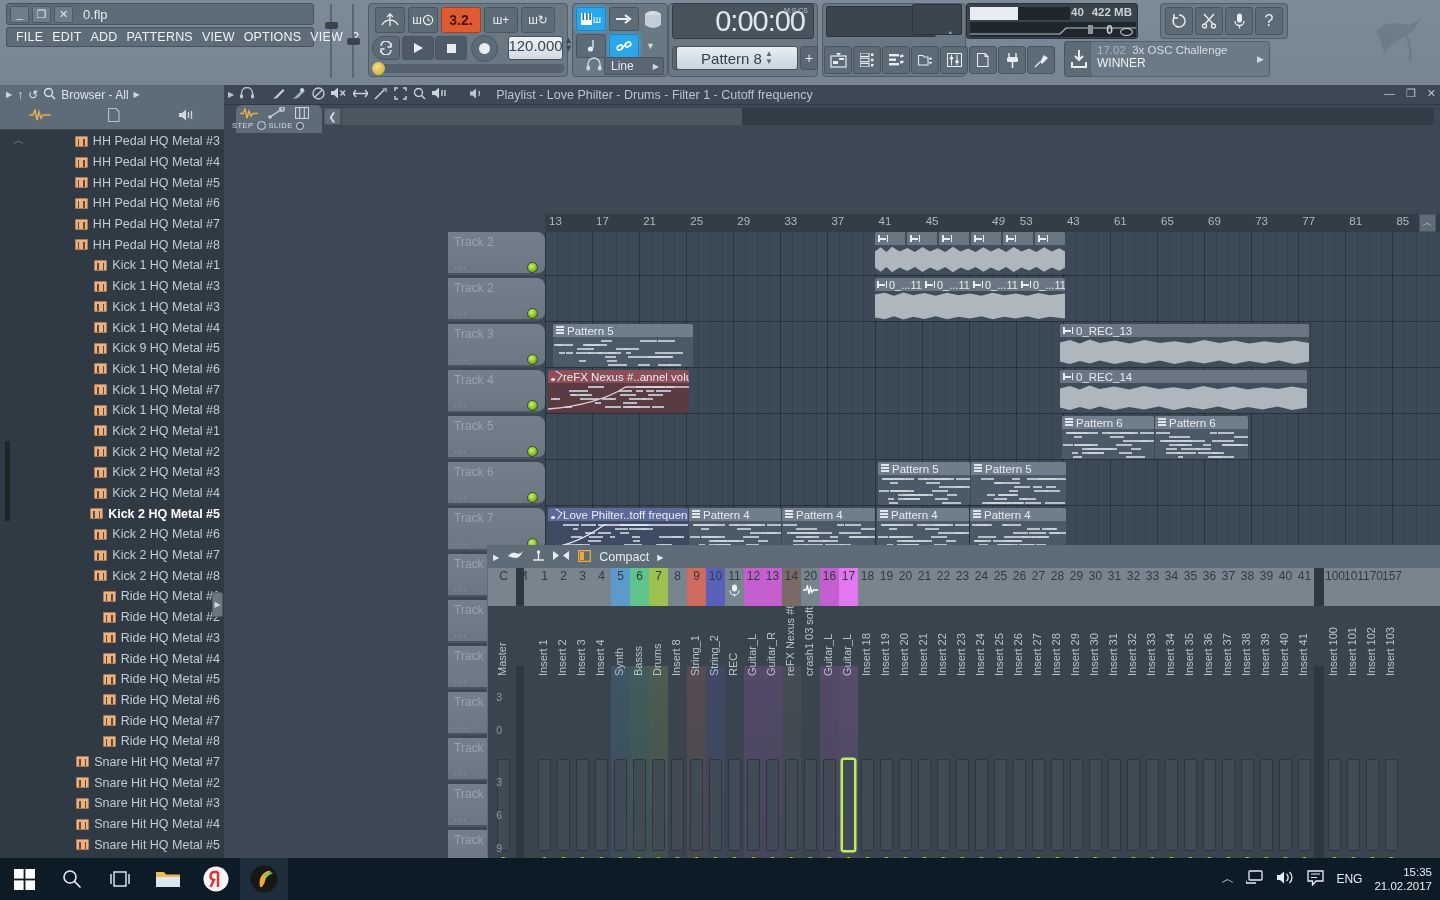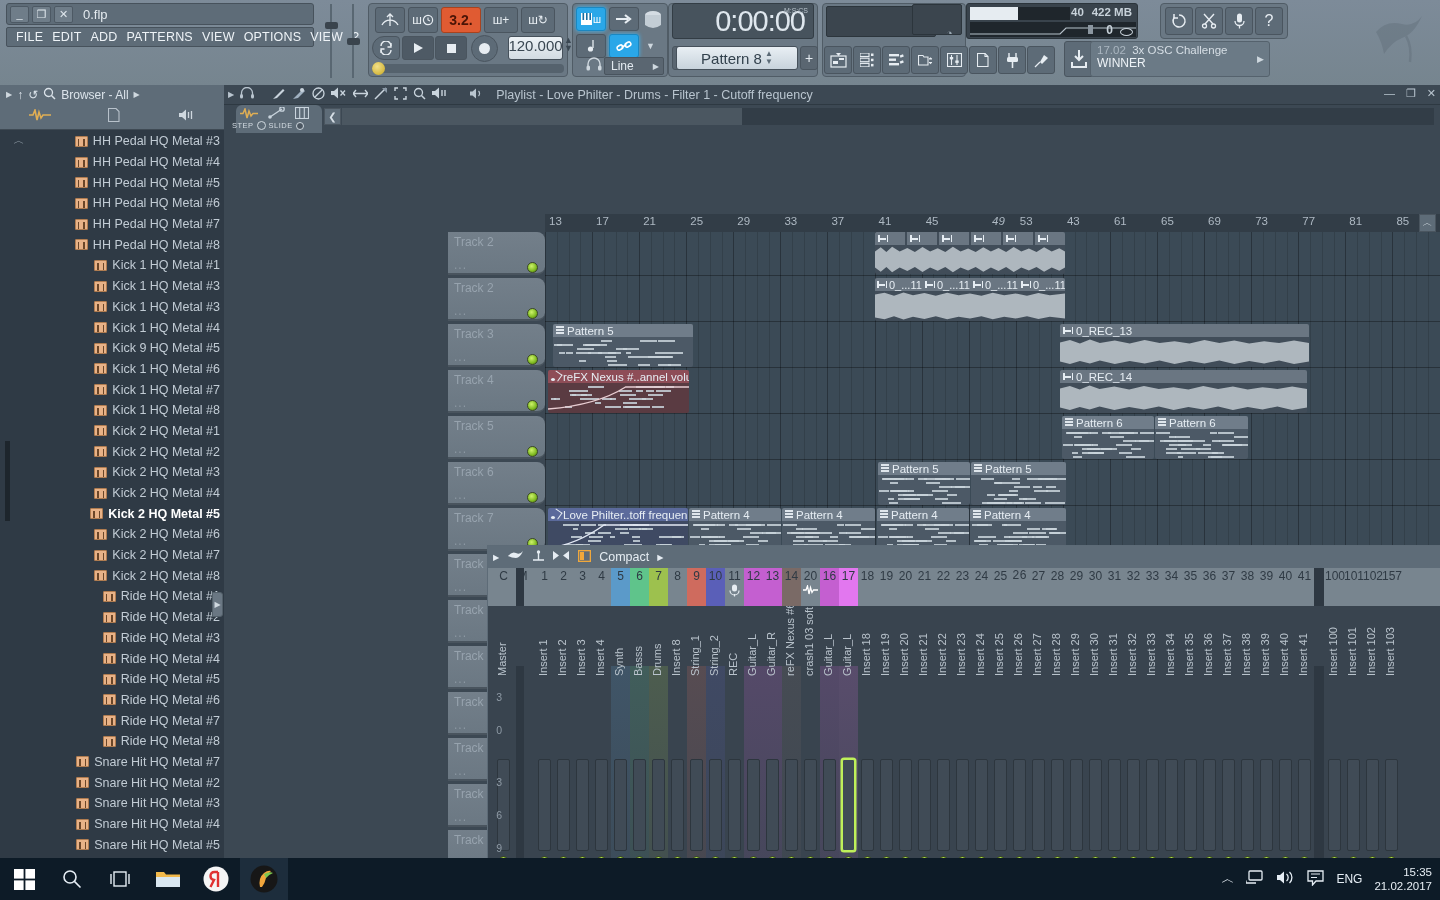--- a/index.html
+++ b/index.html
@@ -1699,21 +1699,21 @@
         </div>
         <div class="mx-col-num" style="left: 465px; background: transparent;">
           <div class="n">23</div>
         </div>
         <div class="mx-col-num" style="left: 484px; background: transparent;">
           <div class="n">24</div>
         </div>
         <div class="mx-col-num" style="left: 503px; background: transparent;">
           <div class="n">25</div>
         </div>
-        <div class="mx-col-num" style="left: 522px; background: transparent; font-family: Liberation Mono, monospace;">
+        <div class="mx-col-num" style="left: 522px; background: transparent;">
           <div class="n">26</div>
         </div>
         <div class="mx-col-num" style="left: 541px; background: transparent;">
           <div class="n">27</div>
         </div>
         <div class="mx-col-num" style="left: 560px; background: transparent;">
           <div class="n">28</div>
         </div>
         <div class="mx-col-num" style="left: 579px; background: transparent;">
           <div class="n">29</div>
@@ -1755,21 +1755,21 @@
           <div class="n">41</div>
         </div>
         <div style="position: absolute; left: 826px; top: 0px; width: 10px; height: 38px; background: rgb(46, 56, 66);"></div>
         <div class="mx-col-num" style="left: 837px; background: transparent;">
           <div class="n">100</div>
         </div>
         <div class="mx-col-num" style="left: 856px; background: transparent;">
           <div class="n">101</div>
         </div>
         <div class="mx-col-num" style="left: 875px; background: transparent;">
-          <div class="n">102</div>
+          <div class="n">170</div>
         </div>
         <div class="mx-col-num" style="left: 894px; background: transparent;">
           <div class="n">157</div>
         </div>
       </div>
     <div style="position:absolute;left:0;top:60px;width:953px;height:253px;overflow:hidden" id="mixer-body">
         <div class="mx-strip" style="left: 6px;">
           <div class="mx-name">Master</div>
           <div class="mx-fader"></div>
           <div class="mx-led"></div>

